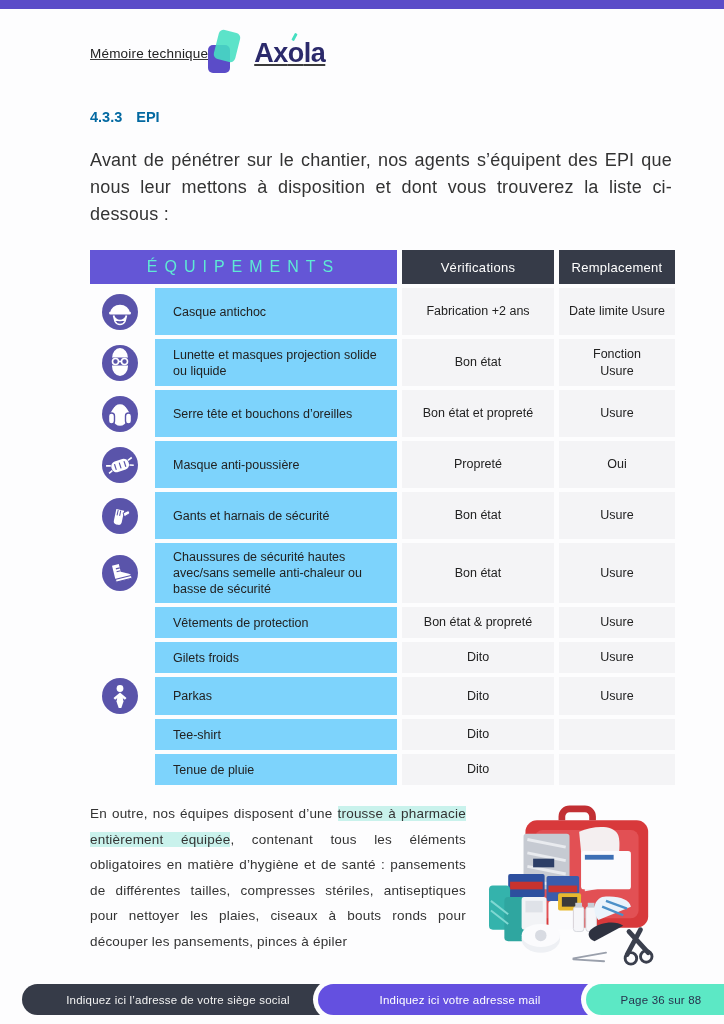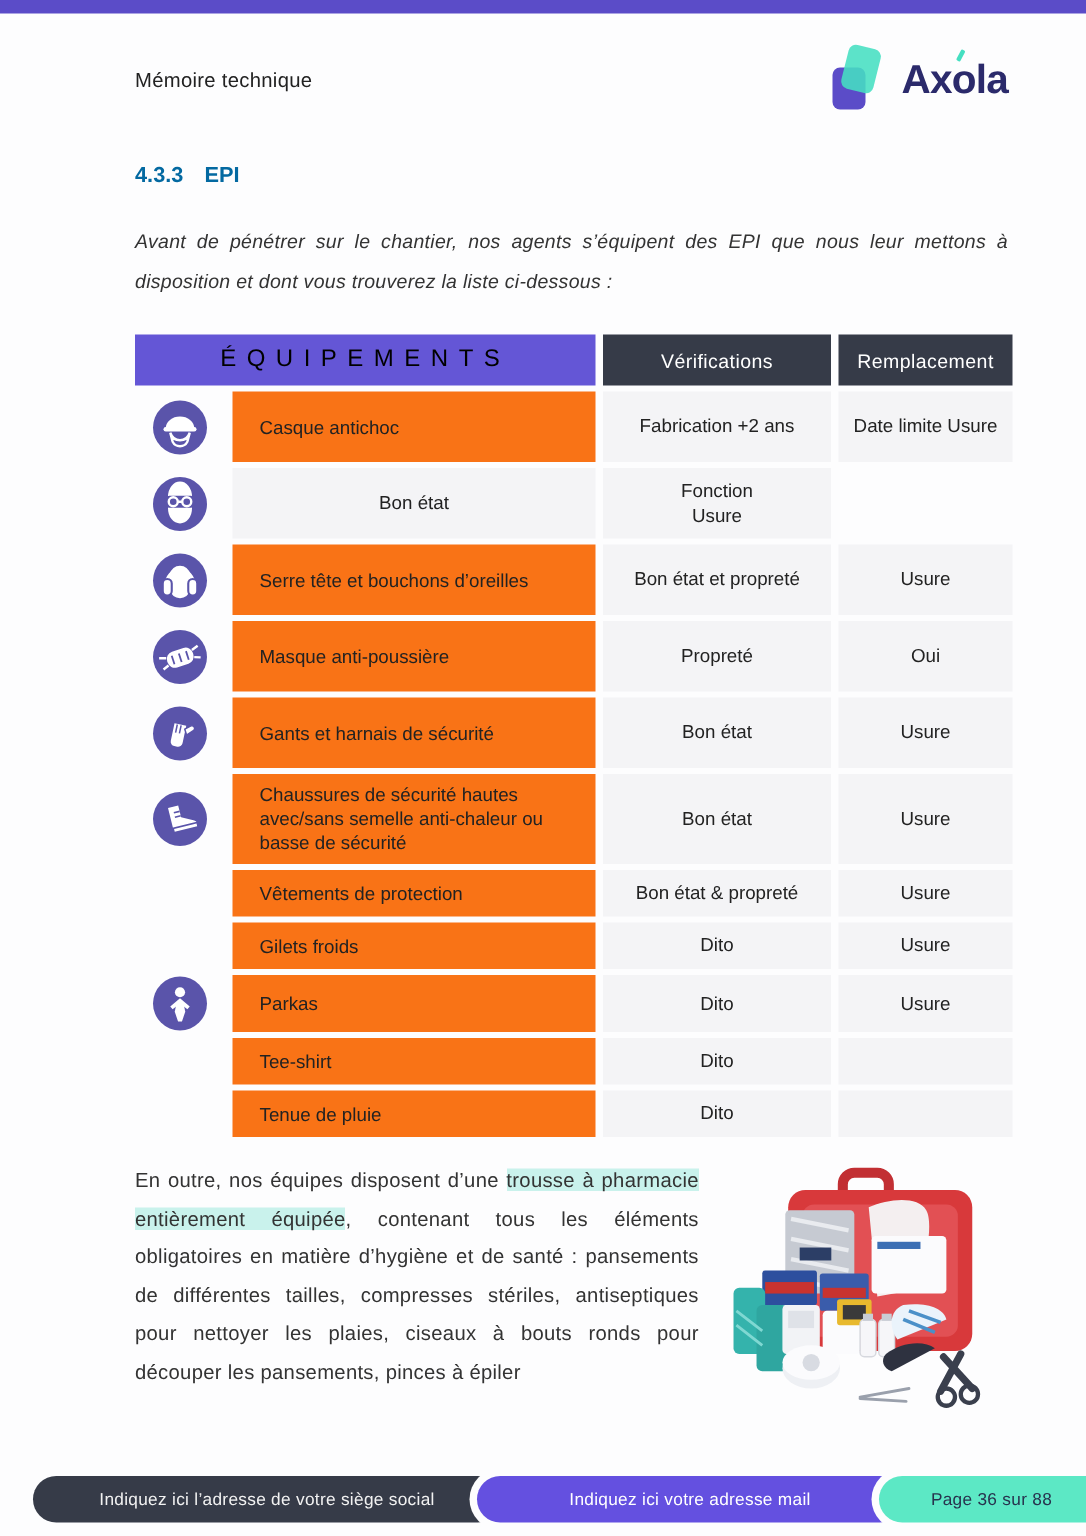--- a/index.html
+++ b/index.html
@@ -9,50 +9,50 @@
     background:#fdfdfe;
     position:relative;
     overflow:hidden;
     color:#3a3a3a;
   }
   .topbar { position:absolute; top:0; left:0; width:724px; height:9px; background:#5b4cc8; }
 
   .content { position:absolute; left:90px; width:582px; top:9px; }
 
   
-  .page-header { display:flex; justify-content:space-between; align-items:center; margin-top:18px; height:52px; }
+  .page-header { display:flex; align-items:center; margin-top:18px; height:52px;text-decoration:underline; }
   .doc-title { font-size:13.5px; color:#222; letter-spacing:.2px; }
   .logo { display:flex; align-items:center; gap:10px; }
   .logo-mark { position:relative; width:36px; height:44px; }
   .logo-mark .sq-purple { position:absolute; left:0; bottom:2px; width:22px; height:28px; border-radius:5px; background:#5b4cc8; }
   .logo-mark .sq-teal { position:absolute; left:8px; top:0; width:22px; height:30px; border-radius:5px; background:#45dfc1; opacity:.88; transform:rotate(14deg); }
   .logo-text { font-size:27px; font-weight:bold; color:#2b2a6b; letter-spacing:-.5px; display:flex; }
   .logo-text .accented { position:relative; }
   .logo-text .accented::before { content:""; position:absolute; left:5px; top:-5px; width:3px; height:8px; background:#45dfc1; transform:rotate(28deg); border-radius:1px; }
 
   
   .section-heading { margin-top:30px; font-size:14.5px; font-weight:bold; color:#0369a1; display:flex; gap:14px; }
 
   
-  .intro { margin-top:22px; font-size:13px; line-height:27px; text-align:justify; color:#333; letter-spacing:.2px;font-style:italic; }
+  .intro { margin-top:22px; font-size:18px; line-height:27px; text-align:justify; color:#333; letter-spacing:.2px; }
 
   
   .epi-table { margin-top:22px; }
   .t-row { display:grid; grid-template-columns:60px 242px 152px 116px; column-gap:5px; margin-bottom:4px; }
   .t-head .h-equip {
-    grid-column:1 / 3; background:#6456d6; color:#000000; height:34px;
+    grid-column:1 / 3; background:#6456d6; color:#5eead4; height:34px;
     display:flex; align-items:center; justify-content:center;
     font-size:16px; letter-spacing:7px; font-weight:400;
   }
   .t-head .h-dark {
     background:#363b48; color:#fff; height:34px;
     display:flex; align-items:center; justify-content:center; font-size:13px; letter-spacing:.3px;
   }
   .cell-icon { display:flex; align-items:center; justify-content:center; background:transparent; }
-  .cell-name { background:#f97316; display:flex; align-items:center; padding:6px 10px 6px 18px; font-size:12.5px; color:#222; line-height:16px; }
+  .cell-name { background:#7dd3fc; display:flex; align-items:center; padding:6px 10px 6px 18px; font-size:12.5px; color:#222; line-height:16px; }
   .cell-verif, .cell-repl { background:#f4f4f6; display:flex; align-items:center; justify-content:center; text-align:center; font-size:12.5px; color:#222; padding:4px 6px; line-height:17px; }
   .epi-rows .t-row:nth-child(-n+6) > div { min-height:47px; }
   .epi-rows .t-row:nth-child(n+7) > div { min-height:31px; }
   .ppe-badge { width:38px; height:38px; }
 
   
   .outro-wrap { margin-top:16px; display:flex; justify-content:space-between; align-items:flex-start; }
   .outro { width:392px; font-size:13.5px; line-height:25.5px; text-align:justify; color:#333; letter-spacing:.2px; }
   .hl { background:#c9f2ec; }
   .kit-figure { width:215px; margin-top:4px; }
@@ -120,20 +120,21 @@
     <div class="cell-icon">
             <svg class="ppe-badge" viewBox="0 0 38 38">
     <circle cx="19" cy="19" r="18" fill="#5a54aa"></circle>
     <path d="M11 14a8 10 0 0 1 16 0v8a8 10 0 0 1-16 0z" fill="#fff"></path>
     <rect x="8.5" y="13.5" width="21" height="8" rx="3.5" fill="#5a54aa"></rect>
     <circle cx="14.5" cy="17.5" r="3" fill="none" stroke="#fff" stroke-width="1.6"></circle>
     <circle cx="23.5" cy="17.5" r="3" fill="none" stroke="#fff" stroke-width="1.6"></circle>
     <line x1="17.5" y1="17.5" x2="20.5" y2="17.5" stroke="#fff" stroke-width="1.6"></line>
   </svg>
           </div>
+    <div class="cell-name">Lunette et masques projection solide ou liquide</div>
     <div class="cell-verif">Bon état</div>
     <div class="cell-repl">
             <span>Fonction<br>Usure</span>
           </div>
   </div>
 
   <div class="t-row">
     <div class="cell-icon">
             <svg class="ppe-badge" viewBox="0 0 38 38">
     <circle cx="19" cy="19" r="18" fill="#5a54aa"></circle>

